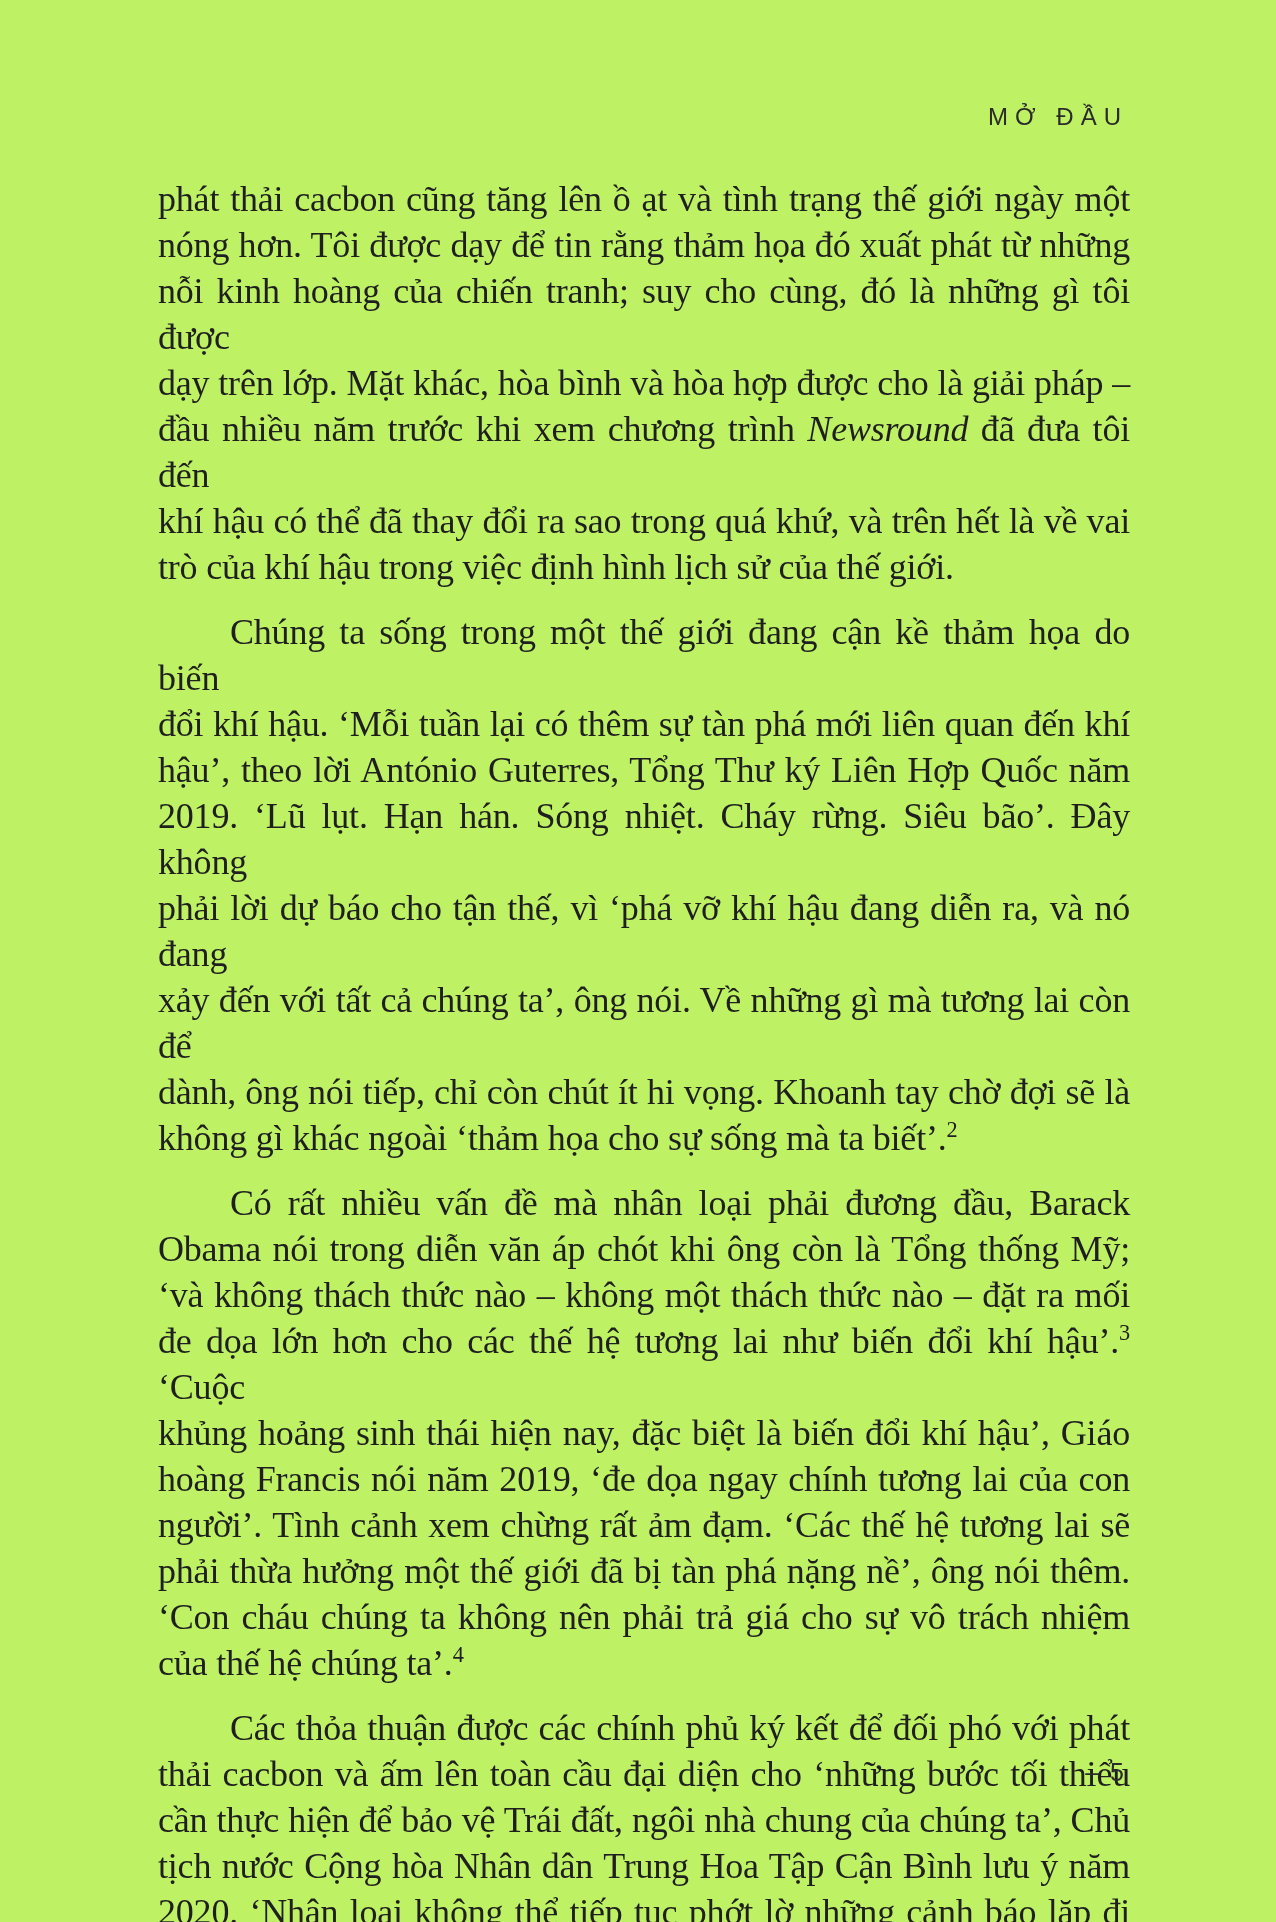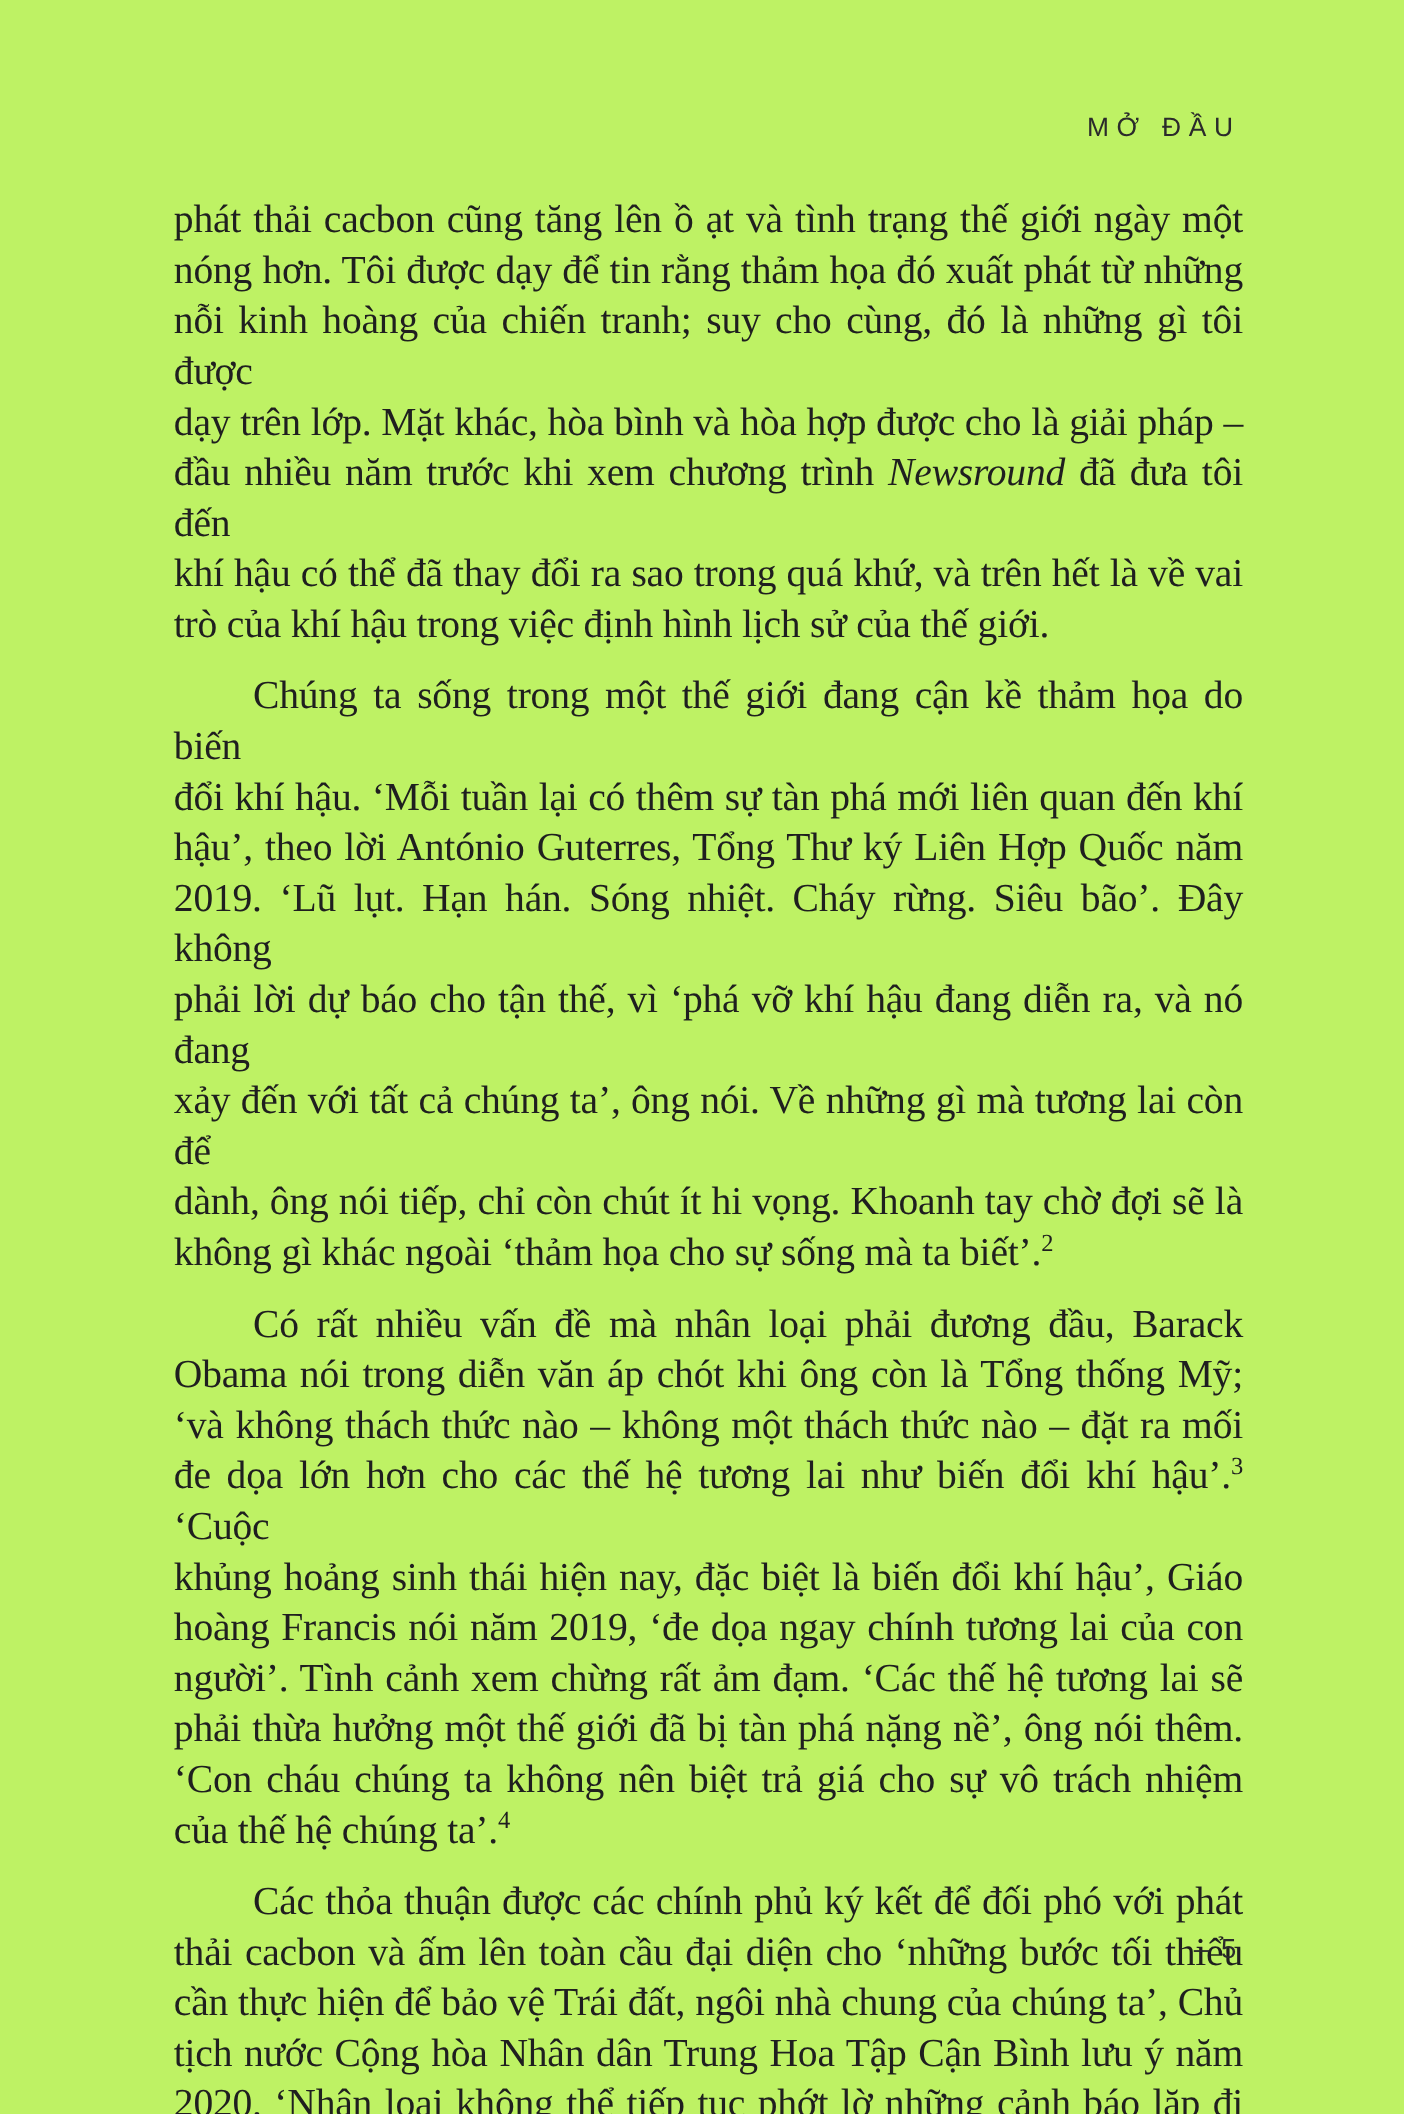--- a/index.html
+++ b/index.html
@@ -89,21 +89,21 @@
       </div>
       <div class="paragraph">
         <div class="line indent"><span>Có rất nhiều vấn đề mà nhân loại phải đương đầu, Barack</span></div>
         <div class="line"><span>Obama nói trong diễn văn áp chót khi ông còn là Tổng thống Mỹ;</span></div>
         <div class="line"><span>‘và không thách thức nào – không một thách thức nào – đặt ra mối</span></div>
         <div class="line"><span>đe dọa lớn hơn cho các thế hệ tương lai như biến đổi khí hậu’.</span><span class="seg-sup">3</span><span> ‘Cuộc</span></div>
         <div class="line"><span>khủng hoảng sinh thái hiện nay, đặc biệt là biến đổi khí hậu’, Giáo</span></div>
         <div class="line"><span>hoàng Francis nói năm 2019, ‘đe dọa ngay chính tương lai của con</span></div>
         <div class="line"><span>người’. Tình cảnh xem chừng rất ảm đạm. ‘Các thế hệ tương lai sẽ</span></div>
         <div class="line"><span>phải thừa hưởng một thế giới đã bị tàn phá nặng nề’, ông nói thêm.</span></div>
-        <div class="line"><span>‘Con cháu chúng ta không nên biệt trả giá cho sự vô trách nhiệm</span></div>
+        <div class="line"><span>‘Con cháu chúng ta không nên phải trả giá cho sự vô trách nhiệm</span></div>
         <div class="line lastline"><span>của thế hệ chúng ta’.</span><span class="seg-sup">4</span></div>
       </div>
       <div class="paragraph">
         <div class="line indent"><span>Các thỏa thuận được các chính phủ ký kết để đối phó với phát</span></div>
         <div class="line"><span>thải cacbon và ấm lên toàn cầu đại diện cho ‘những bước tối thiểu</span></div>
         <div class="line"><span>cần thực hiện để bảo vệ Trái đất, ngôi nhà chung của chúng ta’, Chủ</span></div>
         <div class="line"><span>tịch nước Cộng hòa Nhân dân Trung Hoa Tập Cận Bình lưu ý năm</span></div>
         <div class="line"><span>2020. ‘Nhân loại không thể tiếp tục phớt lờ những cảnh báo lặp đi</span></div>
       </div>
     </div>

